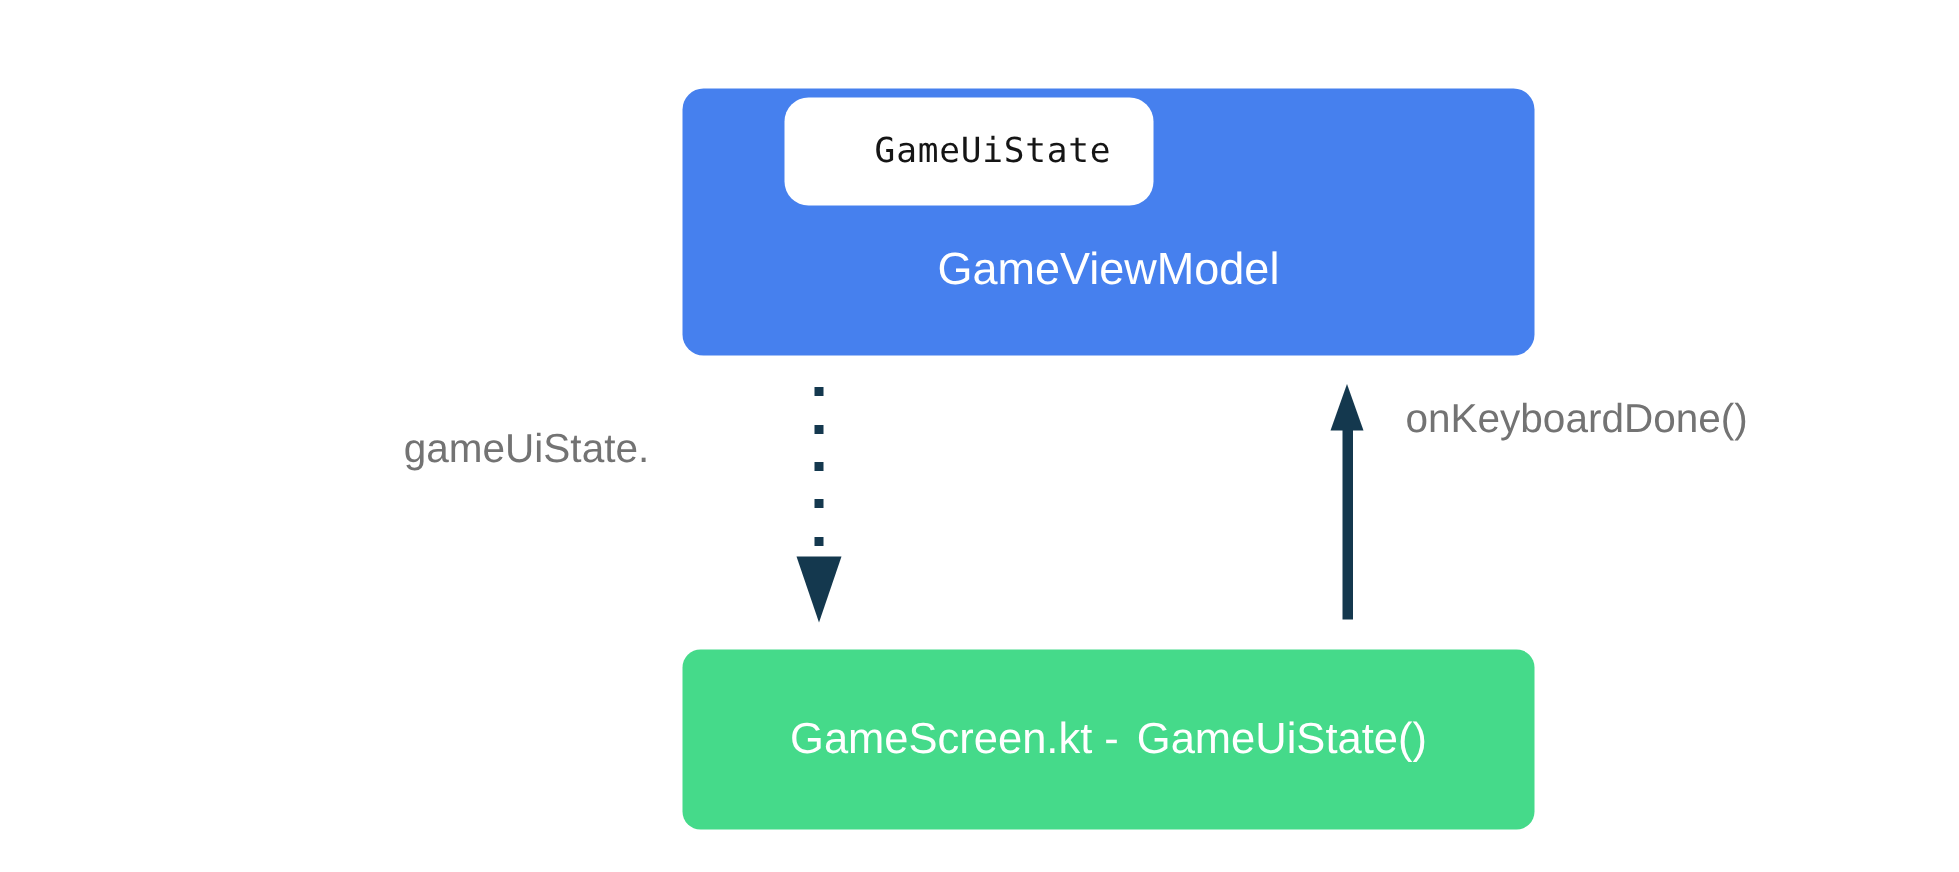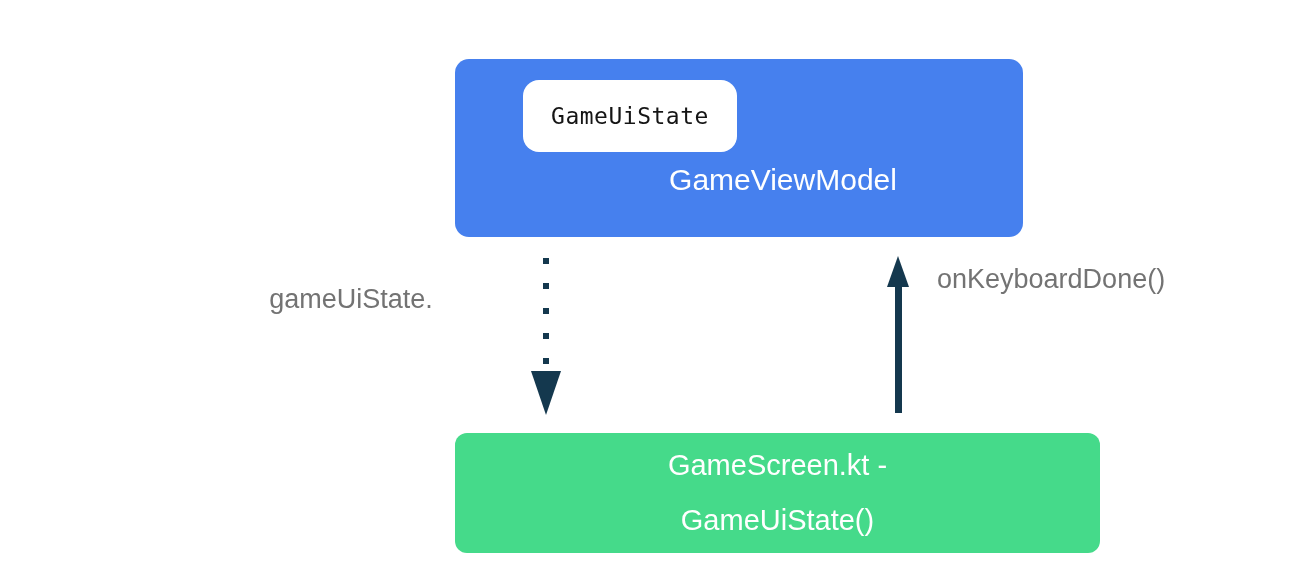--- a/index.html
+++ b/index.html
@@ -22,56 +22,56 @@
     left: 455px;
     top: 59px;
     width: 568px;
     height: 178px;
     background: #4680ee;
     border-radius: 14px;
   }
   .uistate-chip {
     position: absolute;
     left: 68px;
-    top: 21px;
+    top: 6px;
     width: 214px;
     height: 72px;
     background: #ffffff;
     border-radius: 16px;
     display: flex;
     align-items: center;
     justify-content: center;
+    padding-left: 32px;
   }
   .uistate-chip-label {
     font-family: "DejaVu Sans Mono", monospace;
     font-size: 23px;
     color: #151515;
     letter-spacing: 0.5px;
   }
   .viewmodel-title {
     position: absolute;
     left: 0;
     top: 104px;
     width: 100%;
     text-align: center;
     color: #ffffff;
     font-size: 30px;
-    margin-left: 44px;
   }
 
   .screen-box {
     position: absolute;
     left: 455px;
     top: 433px;
-    width: 645px;
+    width: 568px;
     height: 120px;
     background: #45da8a;
     border-radius: 12px;
     display: flex;
-    flex-direction: column;
+    flex-direction: row;
     align-items: center;
     justify-content: center;
     color: #ffffff;
     font-size: 29px;
     line-height: 43px;
     text-align: center;
     gap: 12px;
   }
 
   

